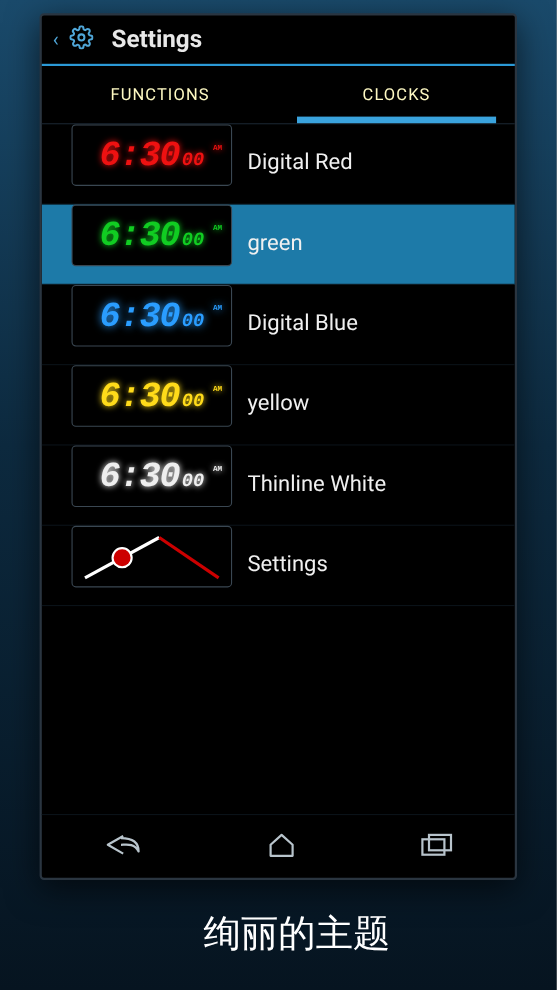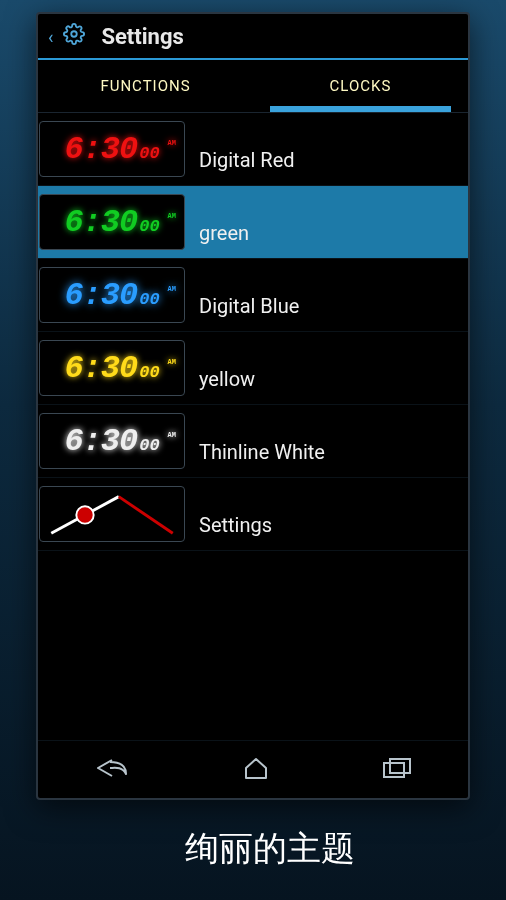--- a/index.html
+++ b/index.html
@@ -56,23 +56,22 @@
   bottom: 0;
   left: 8%;
   width: 84%;
   height: 6px;
   background: #3aa3dd;
 }
 .thin-div { height: 1px; background: #1a2530; }
 .list { flex: 1; overflow: hidden; }
 .row {
   display: flex;
-  align-items: center;
   height: 73px;
-  padding: 0 1px;
+  padding: 0 27px;
   gap: 14px;
   border-bottom: 1px solid #0a1218;
 }
 .row.selected { background: #1d7aa8; }
 .row .label { font-size: 20px; color: #f0f0f0; margin-top: 22px; }
 .preview {
   width: 146px;
   height: 56px;
   background: #000;
   border: 1px solid #3a4752;

